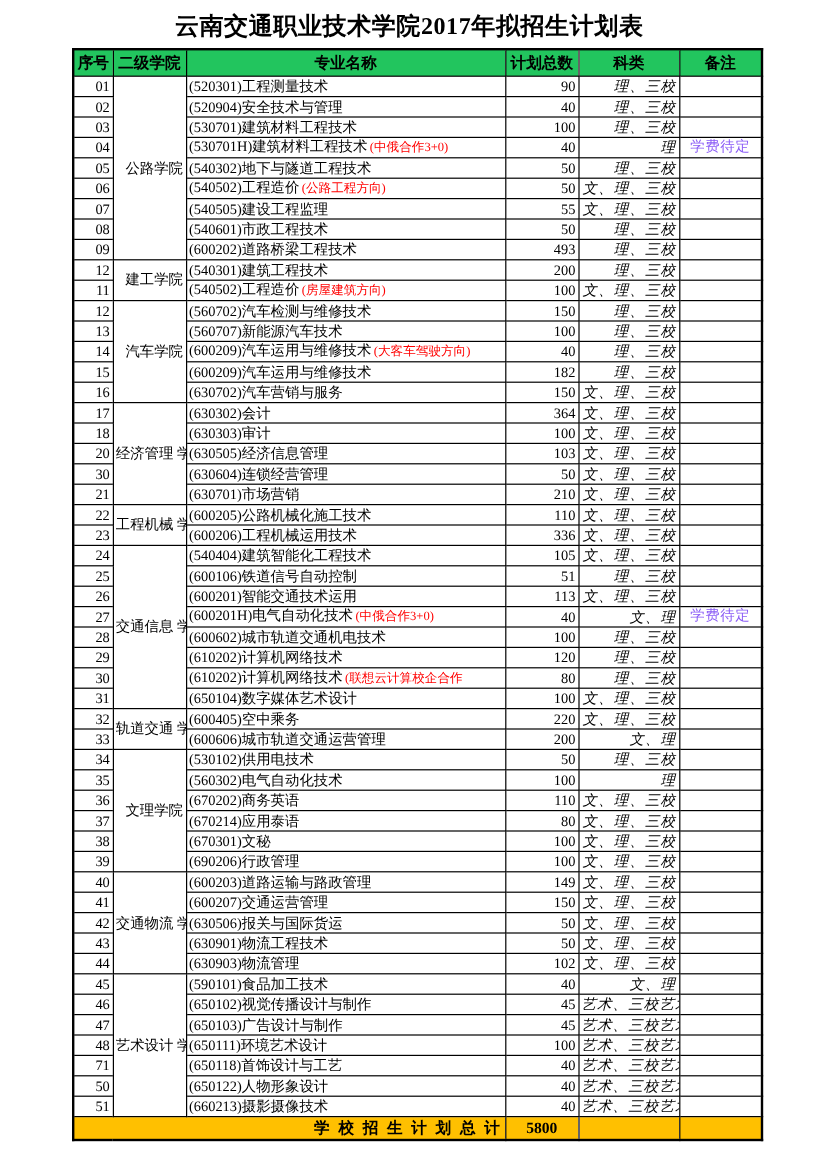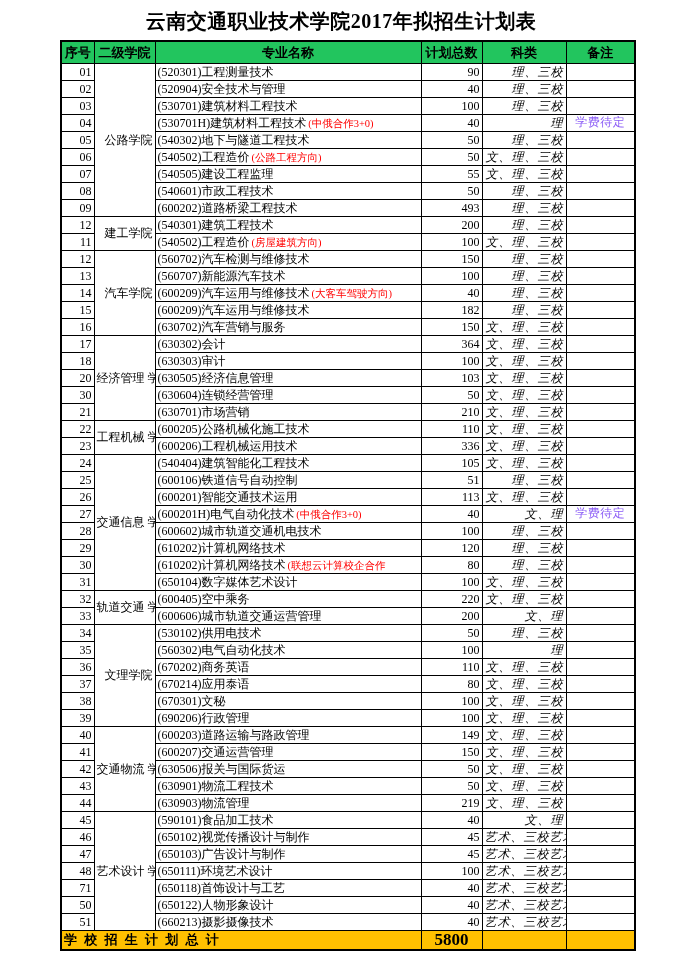--- a/index.html
+++ b/index.html
@@ -68,27 +68,27 @@
     font-size: 10.5px;
     margin-left: 2px;
     text-align: center;
   }
   tr.total-row td {
     background: #FFC000;
     height: 18px;
     font-weight: bold;
   }
   tr.total-row td.t-label {
-    text-align: left;
+    text-align: right;
     font-size: 13px;
     letter-spacing: 2px;
   }
   tr.total-row td.t-value {
     text-align: center;
-    font-size: 17px;
+    font-size: 13px;
   }
 </style>
 </head>
 <body>
 
 <div id="page">
   <div class="doc-title">云南交通职业技术学院2017年拟招生计划表</div>
 
   <table class="enroll">
     <colgroup>
@@ -421,21 +421,21 @@
         <tr>
           <td class="c-no">43</td>
           <td class="c-major"><span>(630901)物流工程技术</span></td>
           <td class="c-plan">50</td>
           <td class="c-cat">文、理、三校</td>
           <td class="c-remark"></td>
         </tr>
         <tr>
           <td class="c-no">44</td>
           <td class="c-major"><span>(630903)物流管理</span></td>
-          <td class="c-plan">219</td>
+          <td class="c-plan">102</td>
           <td class="c-cat">文、理、三校</td>
           <td class="c-remark"></td>
         </tr>
         <tr>
           <td class="c-no">45</td>
           <td class="c-college" rowspan="7">艺术设计
 学院</td>
           <td class="c-major"><span>(590101)食品加工技术</span></td>
           <td class="c-plan">40</td>
           <td class="c-cat">文、理</td>

